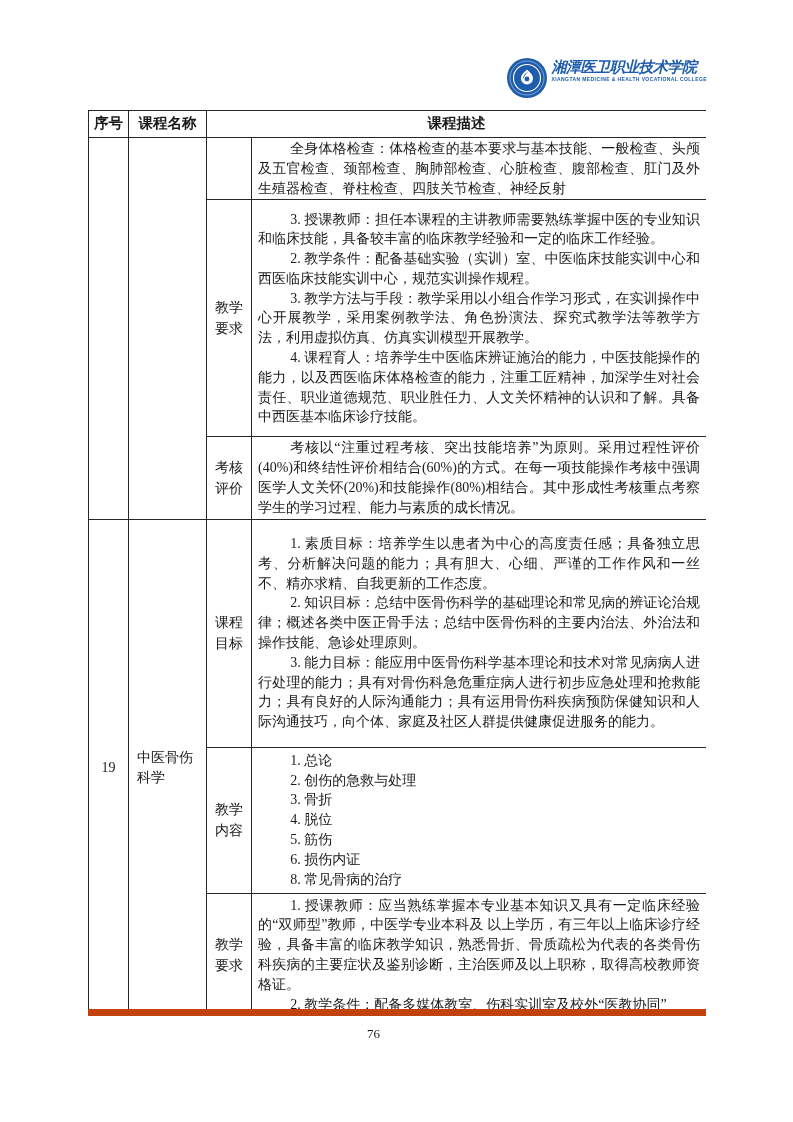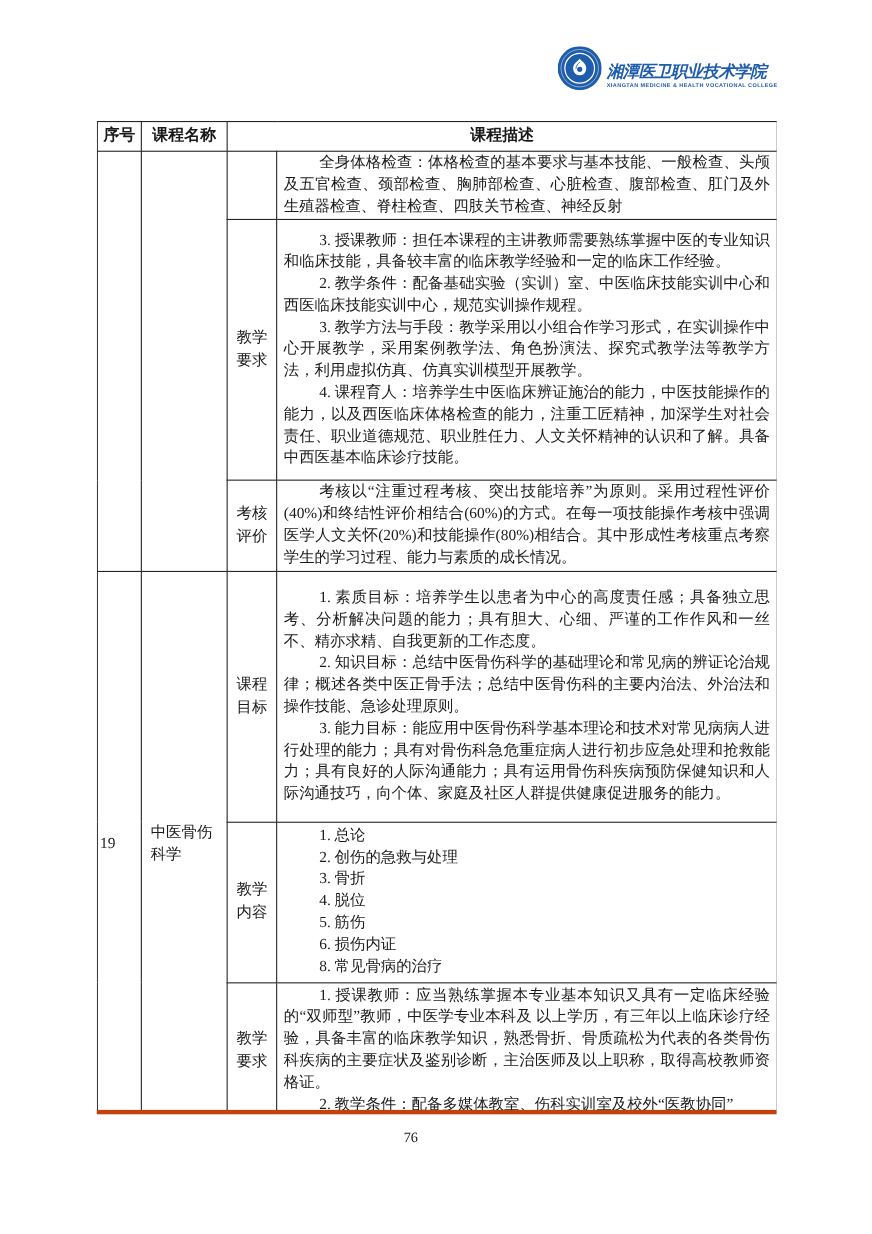--- a/index.html
+++ b/index.html
@@ -2,45 +2,45 @@
 <html style="--brand: #1e5cac;"><head>
 <meta charset="utf-8">
 <style>
   html,body{margin:0;padding:0;}
   body{
     width:793px;height:1122px;position:relative;background:#ffffff;
     font-family:"Liberation Serif","DejaVu Serif",serif;
     color:#1a1a1a;overflow:hidden;
   }
   
-  .logo{position:absolute;top:42px;right:86px;display:flex;align-items:flex-end;gap:5px;}
+  .logo{position:absolute;top:58px;right:86px;display:flex;align-items:flex-start;gap:5px;}
   .logo-emblem{width:40px;height:40px;flex:0 0 auto;}
   .logo-text{display:flex;flex-direction:column;justify-content:center;}
   .logo-zh{
     font-size:15px;font-weight:bold;font-style:italic;color:var(--brand,#1e5cac);
     letter-spacing:-0.5px;white-space:nowrap;line-height:18px;
   }
   .logo-en{
     font-size:5px;color:var(--brand,#1e5cac);letter-spacing:0.4px;white-space:nowrap;
     font-family:"Liberation Sans","DejaVu Sans",sans-serif;font-weight:bold;line-height:7px;
   }
   
   .table-wrap{
     position:absolute;left:88px;top:110px;width:618px;height:899px;
-    overflow:hidden;border-bottom:4px solid #c2410c;
+    overflow:hidden;border-bottom:7px solid #c2410c;
   }
   table.course{
     border-collapse:collapse;table-layout:fixed;width:618px;
     font-size:14px;line-height:19.8px;
   }
   table.course td, table.course th{
     border:1px solid #262626;overflow:hidden;vertical-align:middle;
   }
   th.hdr{font-weight:bold;text-align:center;font-size:14.5px;padding:2px 0;}
-  td.seq-cell{text-align:left;padding:0 2px;}
+  td.seq-cell{text-align:center;padding:0 2px;}
   td.name-cell{text-align:left;padding:0 8px;vertical-align:middle;margin-top:36px;}
   td.label-cell{text-align:center;padding:0 2px;line-height:21px;}
   td.content-cell{padding:1px 6px;text-align:justify;}
   td.content-cell p{margin:0;text-indent:2.3em;}
   td.content-cell.list-cell{text-align:left;}
   td.content-cell.list-cell p{text-indent:2.3em;}
   
   .page-number{
     position:absolute;top:1026px;left:0;width:747px;text-align:center;
     font-size:13px;color:#1a1a1a;

